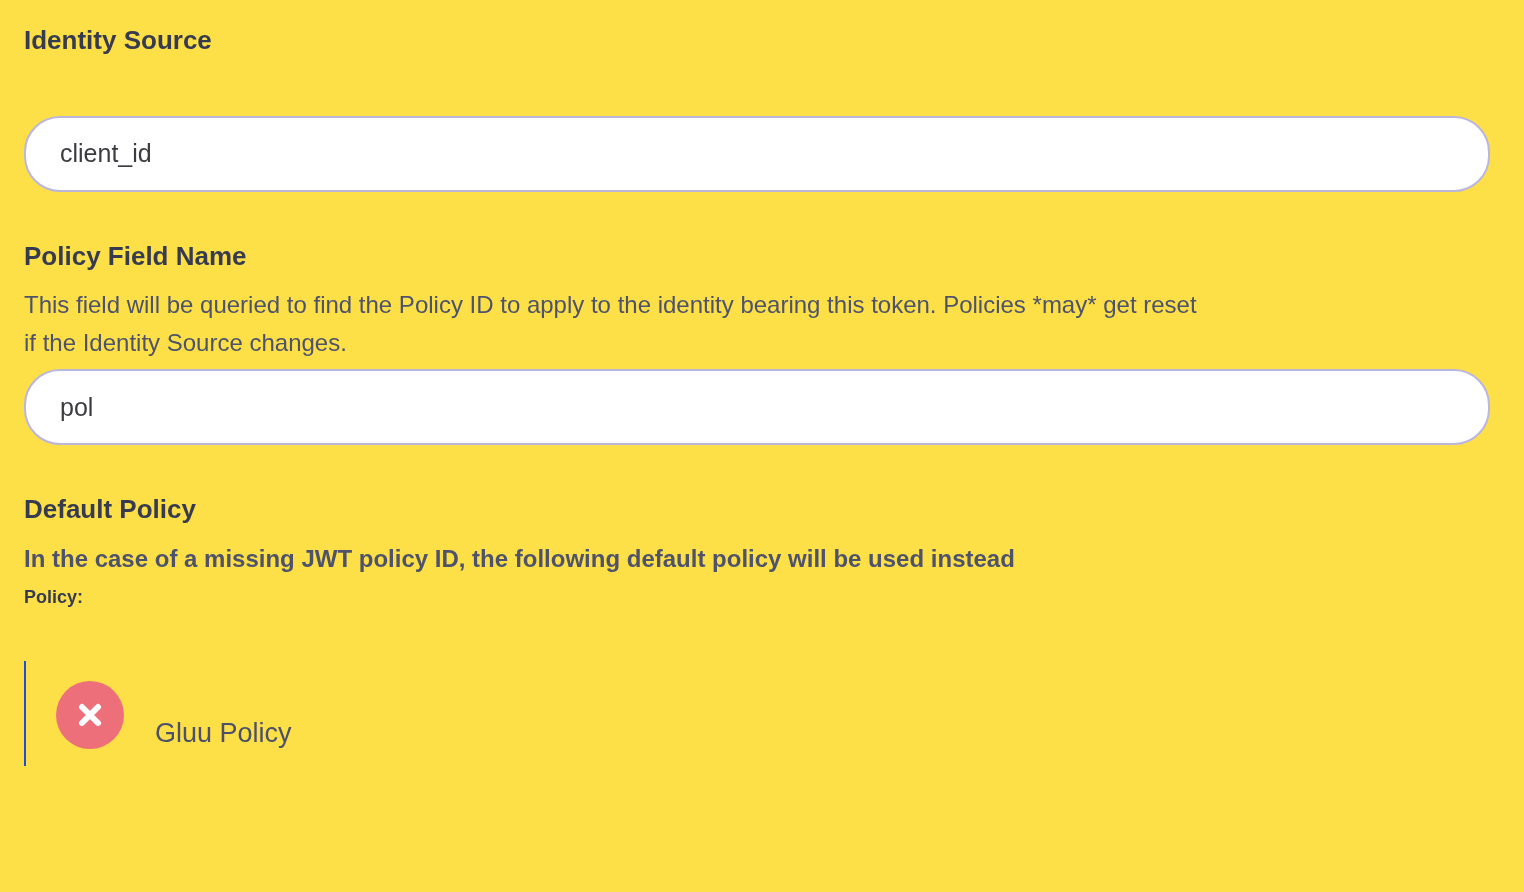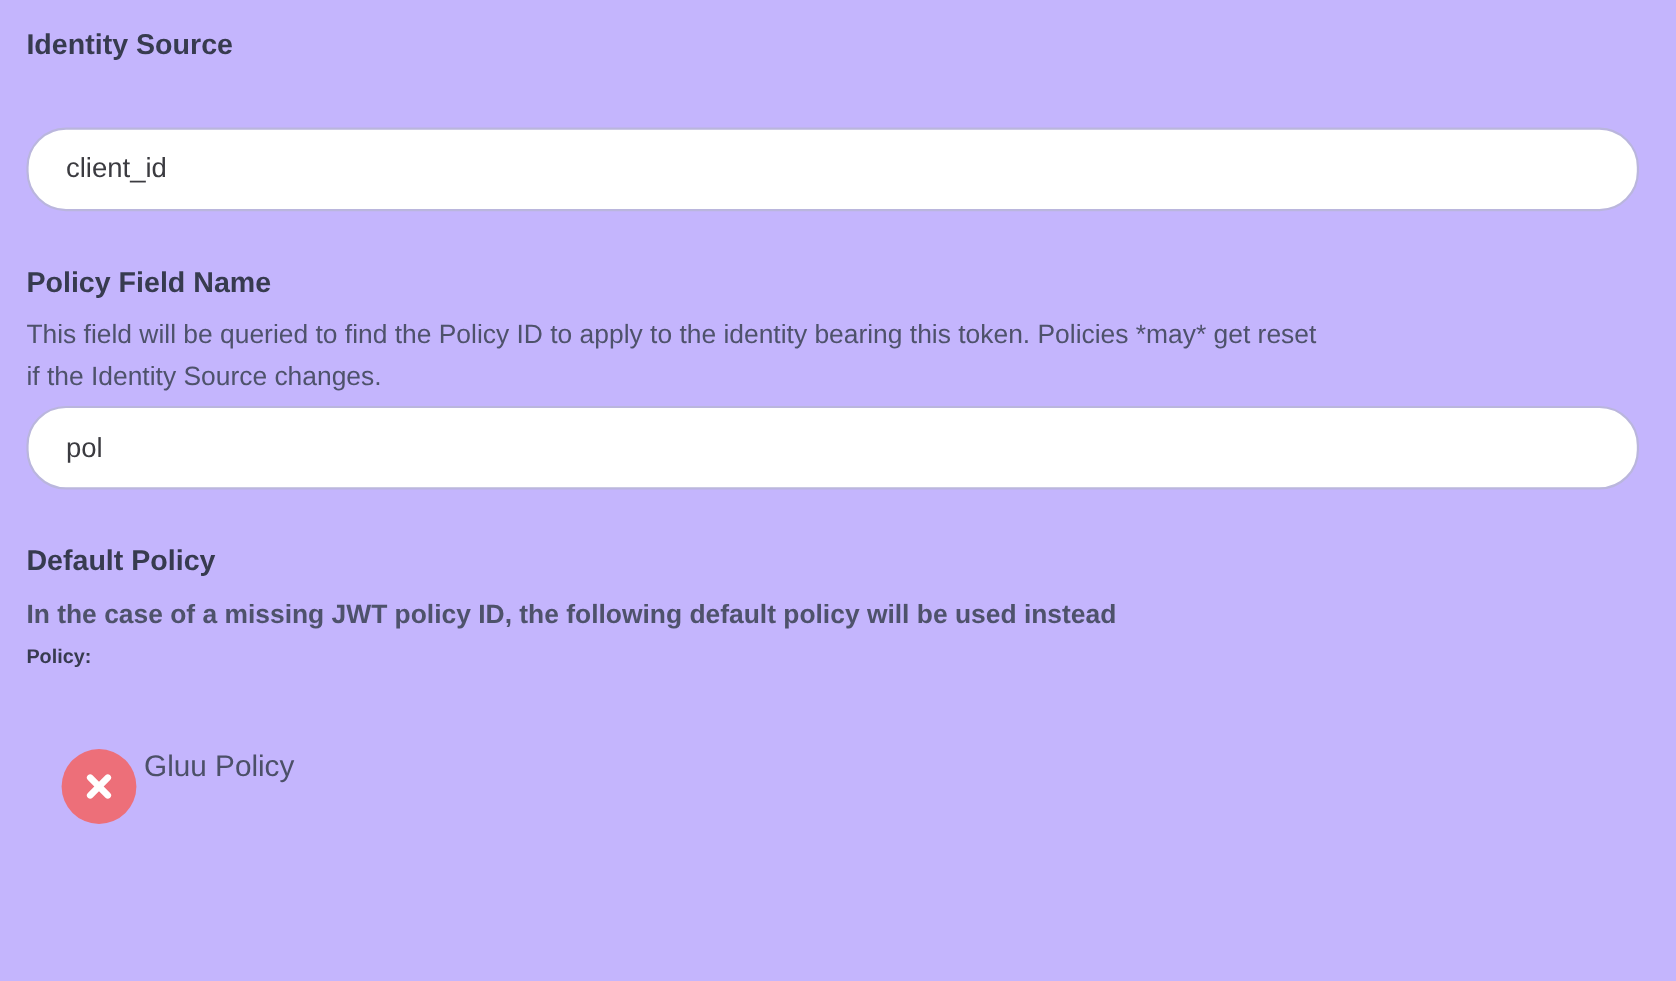--- a/index.html
+++ b/index.html
@@ -5,21 +5,21 @@
   * { box-sizing: border-box; }
   html, body {
     margin: 0;
     padding: 0;
     background: #ffffff;
     font-family: "Liberation Sans", sans-serif;
   }
   .page {
     width: 1524px;
     height: 892px;
-    background: #c4b5fd;
+    background: #fde047;
     padding: 26px 34px 0 24px;
     overflow: hidden;
   }
   .field-group { margin-bottom: 50px; }
   .field-label {
     font-size: 26px;
     font-weight: 700;
     color: #373b4f;
     margin: 0 0 16px 0;
     line-height: 1.1;
@@ -74,24 +74,25 @@
     margin-top: -4px;
     width: 0;
     height: 0;
     border-left: 10px solid transparent;
     border-right: 10px solid transparent;
     border-top: 11px solid #8a8a8a;
   }
   .selected-policy {
     margin-top: 45px;
     margin-left: 0;
-    border-left: 2px solid #c4b5fd;
+    border-left: 2px solid #1d4ed8;
     padding: 20px 0 17px 30px;
     display: flex;
-    align-items: flex-start;
+    align-items: flex-end;
+    gap: 24px;
   }
   .remove-btn {
     width: 68px;
     height: 68px;
     border-radius: 50%;
     background: #ed6f79;
     border: none;
     display: flex;
     align-items: center;
     justify-content: center;

